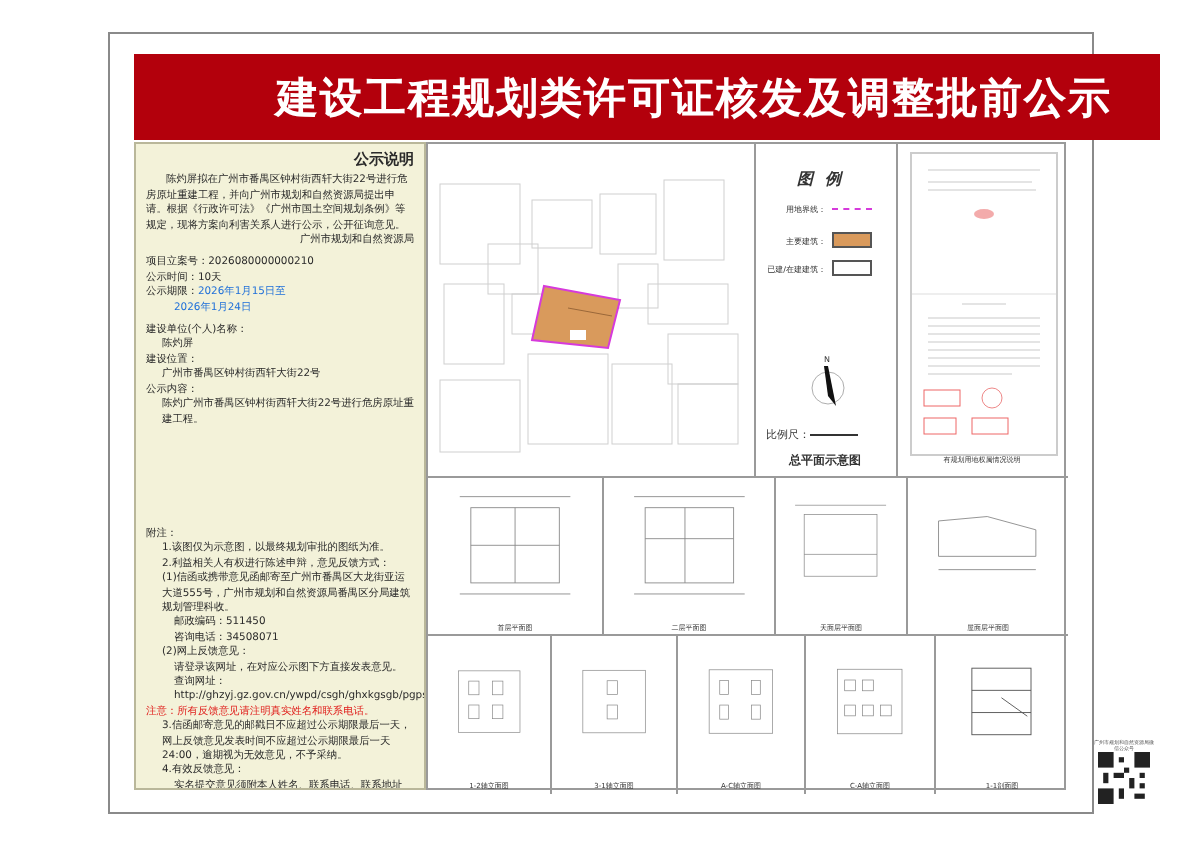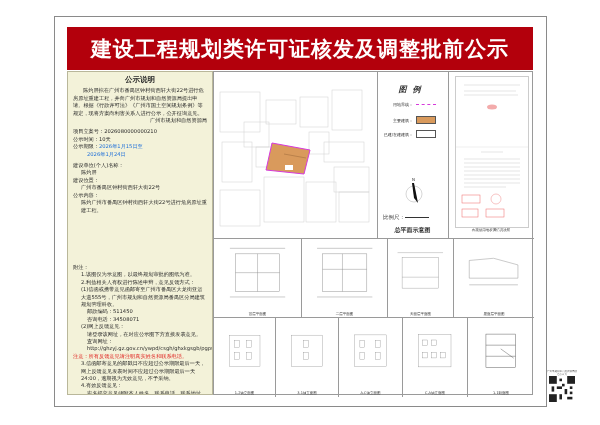--- a/index.html
+++ b/index.html
@@ -1,20 +1,20 @@
 <!DOCTYPE html>
 <html><head>
 <meta charset="utf-8">
 <style>
   html, body { margin:0; padding:0; }
   body { width:600px; height:425px; background:#ffffff; position:relative; overflow:hidden; font-family:"DejaVu Sans", sans-serif; }
   .frame { position:absolute; left:54px; top:16px; width:491px; height:389px; border:1px solid #8a8a8a; background:#fff; }
-  .header { position:absolute; left:67px; top:27px; width:466px; height:43px; background:#b3000c; color:#fff; display:flex; align-items:center; justify-content:center; font-size:21px; font-weight:bold; letter-spacing:1px; }
+  .header { position:absolute; left:67px; top:27px; width:466px; height:43px; background:#b3000c; color:#fff; display:flex; align-items:center; justify-content:center; font-size:21px; font-weight:bold; letter-spacing:1px;padding-left:47px; }
   .left { position:absolute; left:67px; top:71px; width:146px; height:324px; background:#f3f2d9; border:1px solid #b9b79a; box-sizing:border-box; font-size:5.2px; color:#2a2a2a; line-height:7.4px; padding:2px 5px; overflow:hidden; }
-  .left .title { text-align:center; font-size:7.5px; font-weight:bold; margin:2px 0 4px; }
+  .left .title { text-align:right; font-size:7.5px; font-weight:bold; margin:2px 0 4px; }
   .left p { margin:0; }
   .indent { text-indent:10px; }
   .right-align { text-align:right; }
   .blue { color:#1e6fd9; }
   .red { color:#e0201d; }
   .pad1 { padding-left:8px; }
   .pad2 { padding-left:14px; }
   .gap { height:4px; }
   .bigGap { height:50px; }
   .main { position:absolute; left:213px; top:71px; width:320px; height:324px; border:1px solid #9a9a9a; box-sizing:border-box; }

